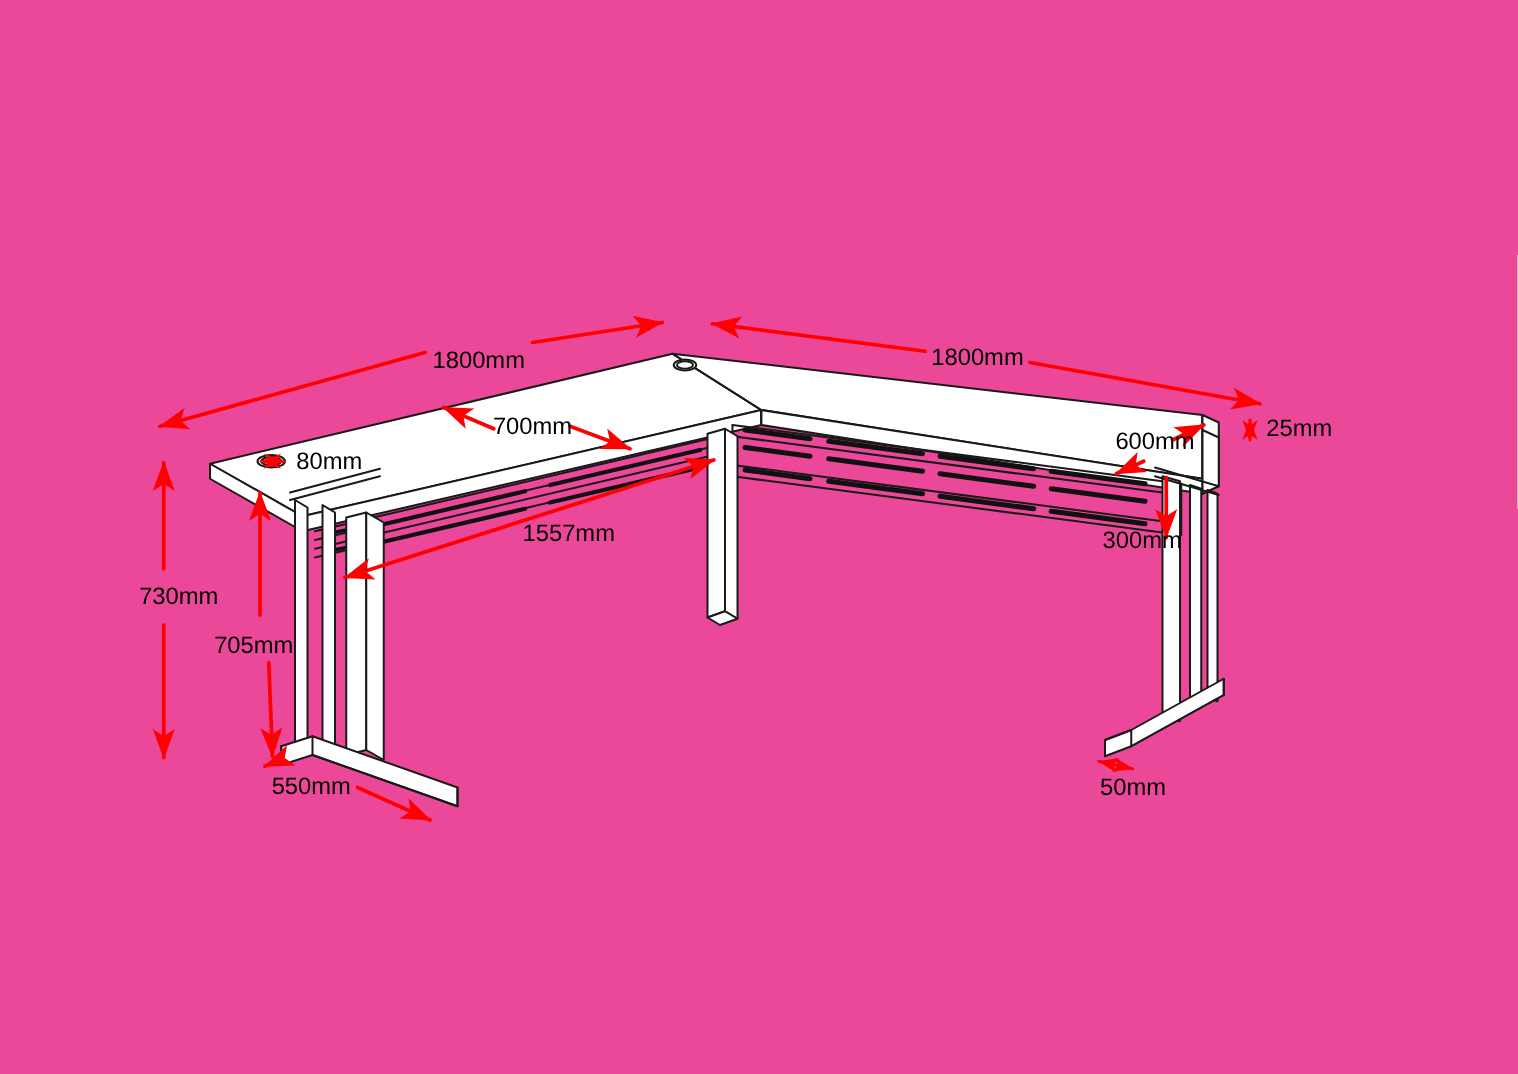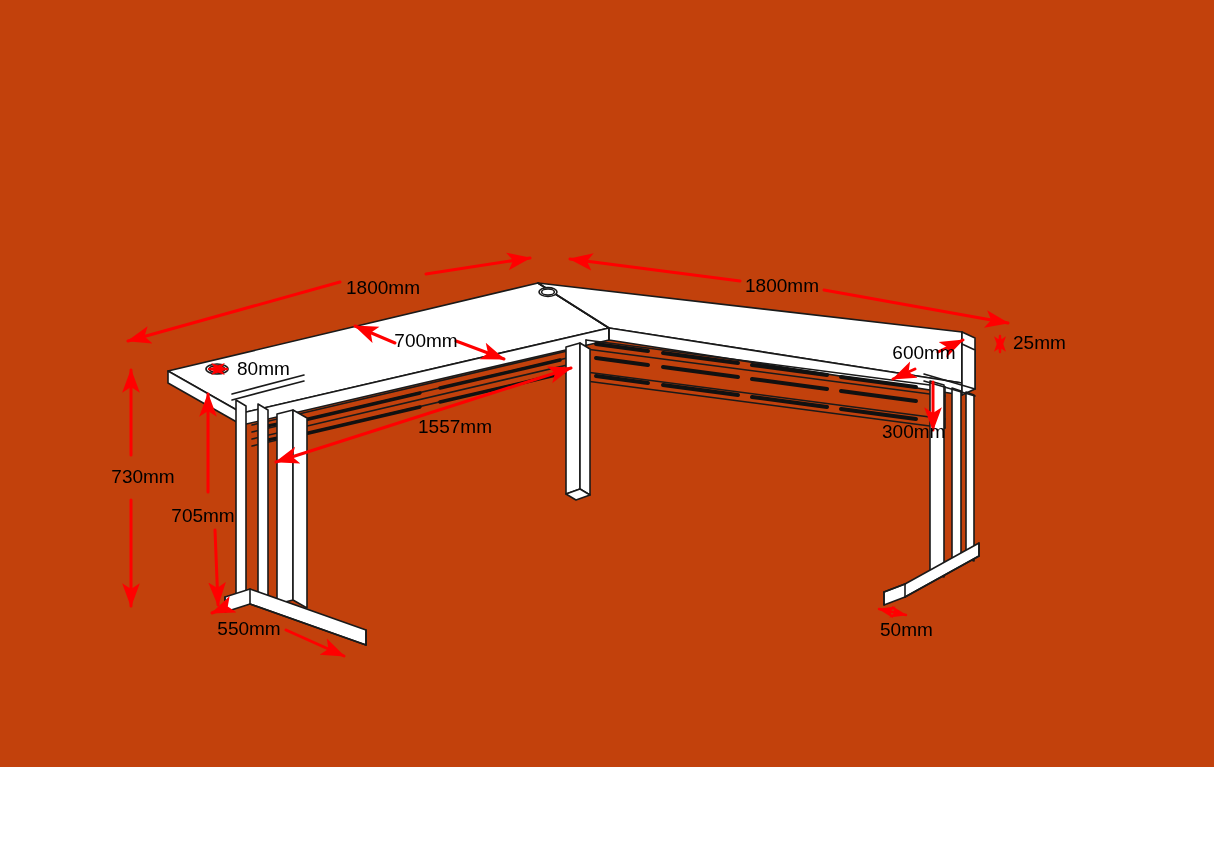--- a/index.html
+++ b/index.html
@@ -10,22 +10,22 @@
   }
   body {
     width: 1214px;
     height: 859px;
     overflow: hidden;
     font-family: "Liberation Sans", sans-serif;
   }
   #drawing-root {
     position: relative;
     width: 1214px;
-    height: 767px;
-    background: #c2410c;
+    height: 859px;
+    background: #ec4899;
   }
   #drawing-svg {
     display: block;
     width: 1214px;
     height: 859px;
   }
   .dim-text {
     font-family: "Liberation Sans", sans-serif;
     font-size: 19px;
     fill: #000000;

